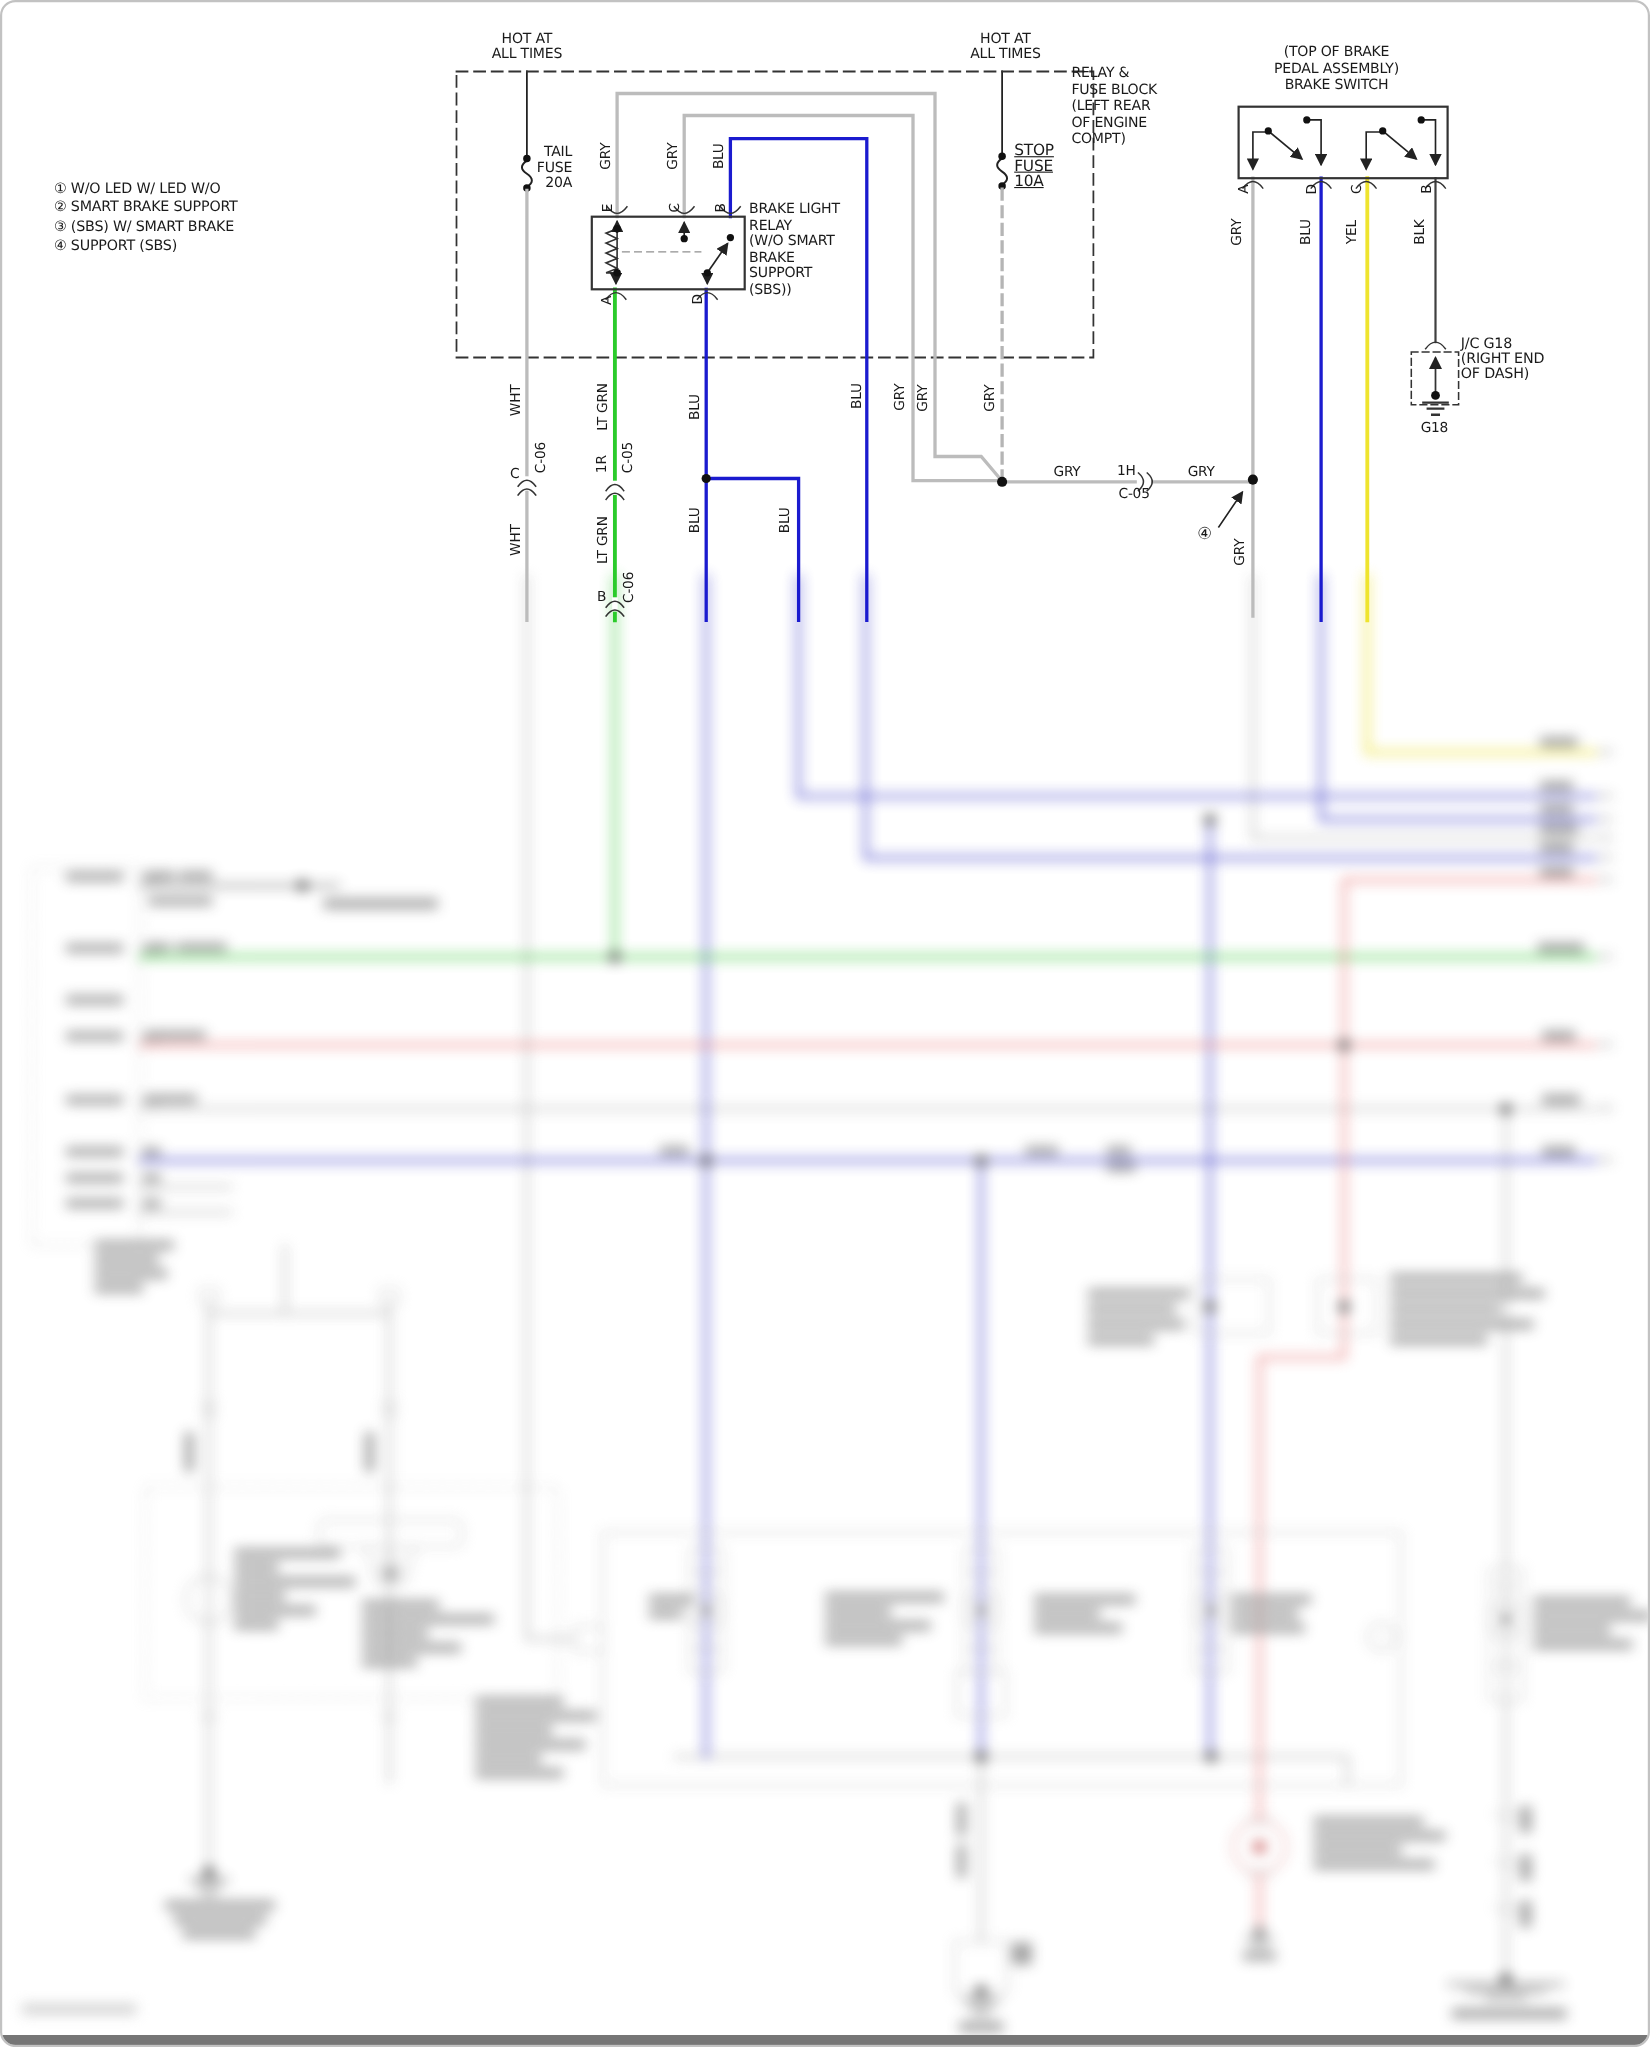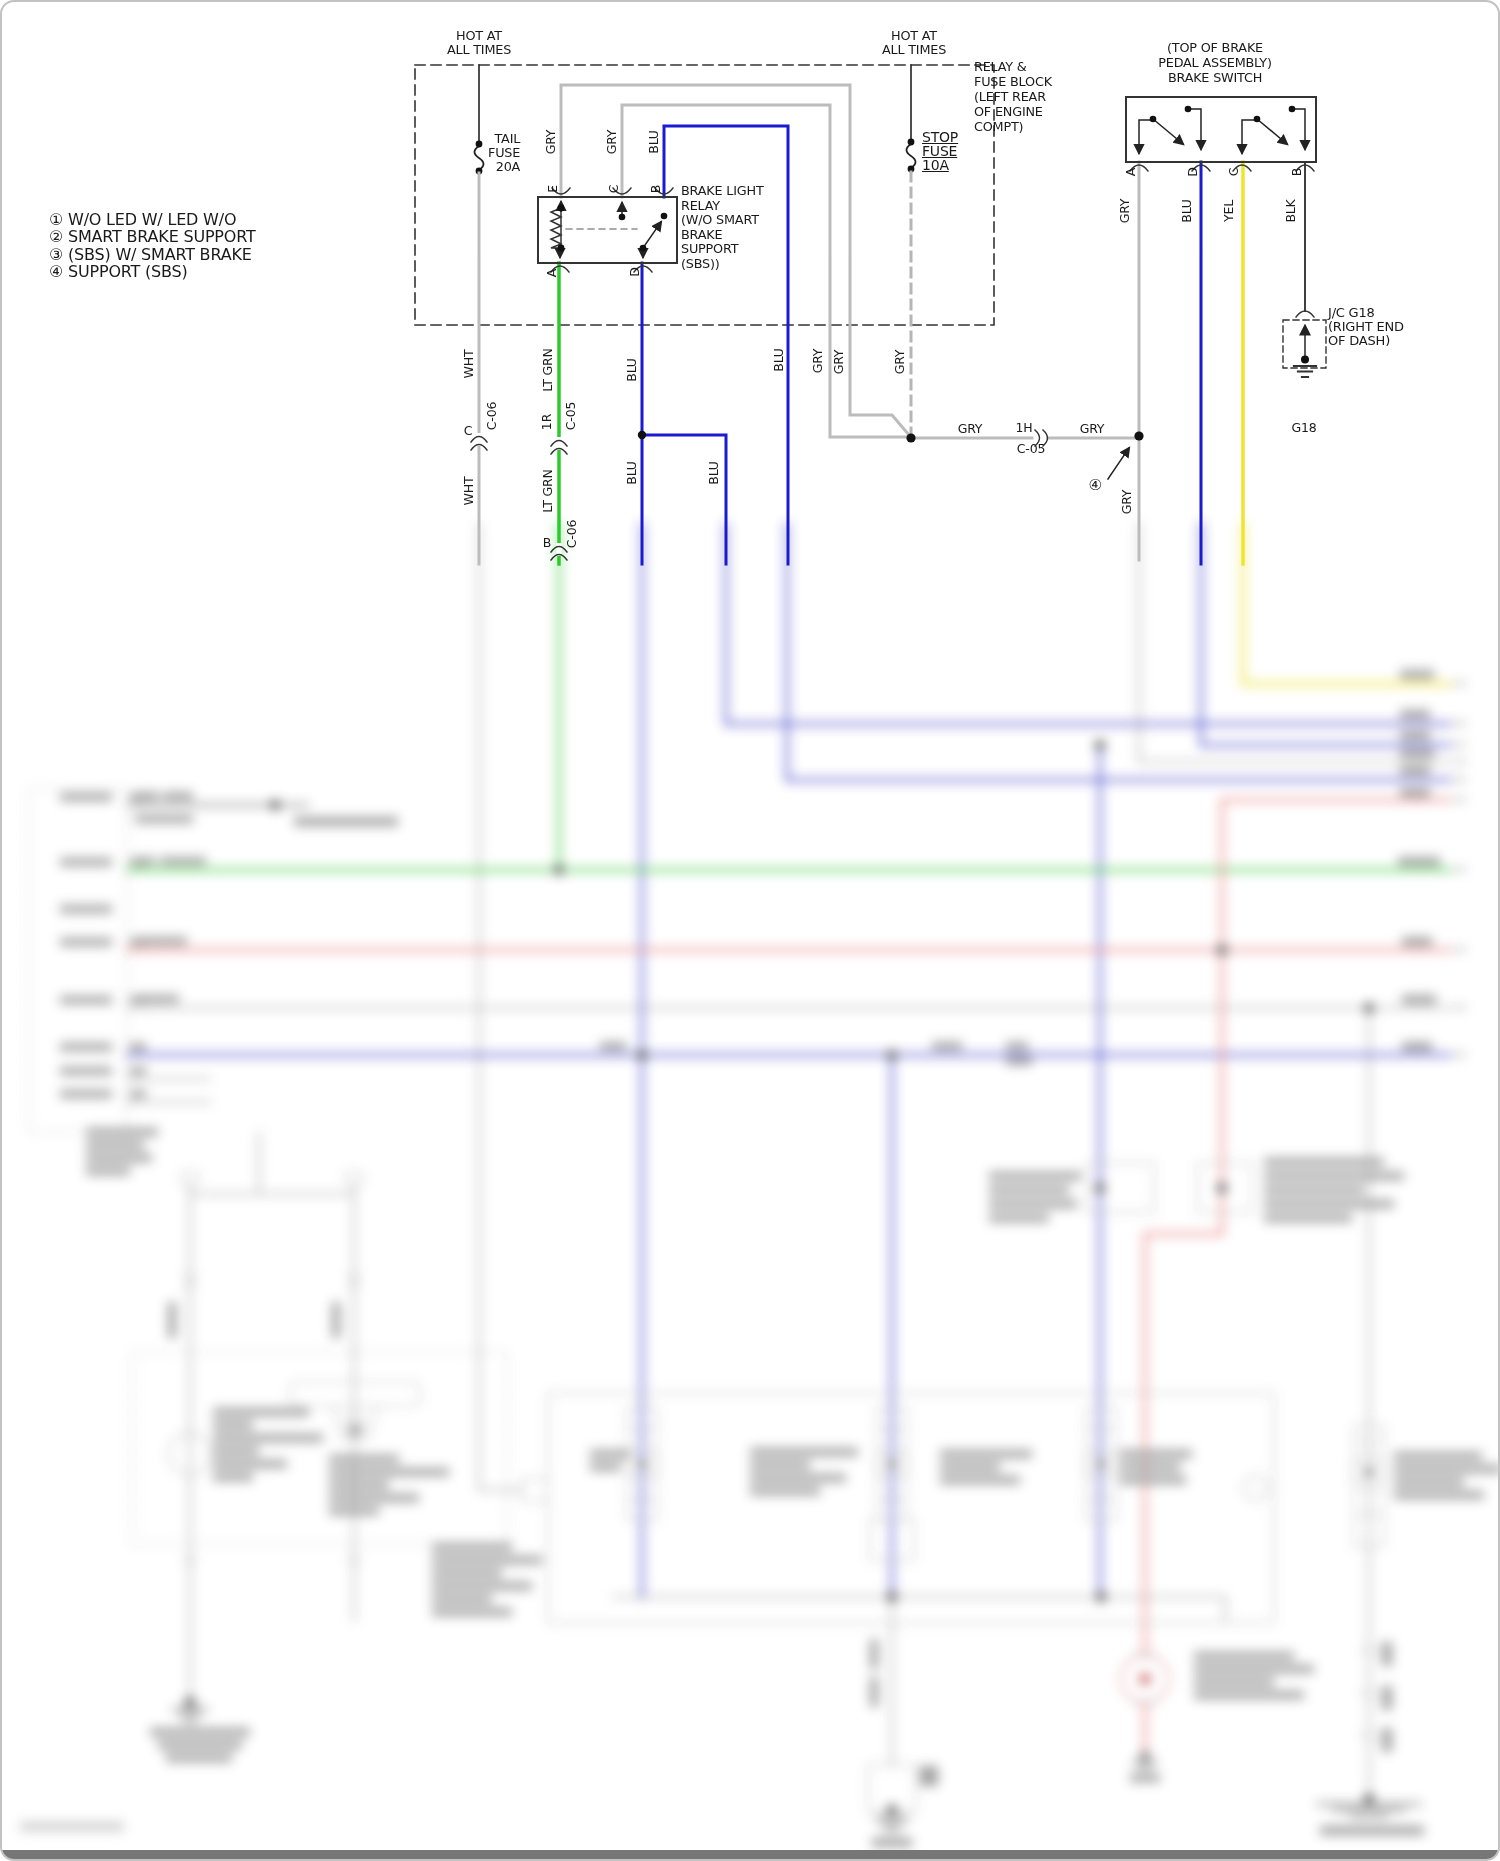--- a/index.html
+++ b/index.html
@@ -348,21 +348,21 @@
 (W/O SMART
 BRAKE
 SUPPORT
 (SBS))</div>
       <div class="blk center" style="top: 38px; left: 1063px; line-height: 15px; font-size: 12.8px;">(TOP OF BRAKE
 PEDAL ASSEMBLY)
 BRAKE SWITCH</div>
       <div class="blk" style="top: 304px; left: 1326px; line-height: 14px; font-size: 13px;">J/C G18
 (RIGHT END
 OF DASH)</div>
-      <div class="blk" style="top: 161px; left: 47px; line-height: 17.3px; font-size: 16px; margin-top: 48px;">① W/O LED W/ LED W/O
+      <div class="blk" style="top: 161px; left: 47px; line-height: 17.3px; font-size: 13px;">① W/O LED W/ LED W/O
 ② SMART BRAKE SUPPORT
 ③ (SBS) W/ SMART BRAKE
 ④ SUPPORT (SBS)</div>
       <div class="lbl v" style="left: 548px; top: 140px;">GRY</div>
       <div class="lbl v" style="left: 609px; top: 140px;">GRY</div>
       <div class="lbl v" style="left: 651px; top: 140px;">BLU</div>
       <div class="lbl v" style="left: 466px; top: 362px;">WHT</div>
       <div class="lbl v" style="left: 545px; top: 368px;">LT GRN</div>
       <div class="lbl v" style="left: 629px; top: 368px;">BLU</div>
       <div class="lbl v" style="left: 466px; top: 489px;">WHT</div>
@@ -381,21 +381,21 @@
       <div class="lbl v" style="left: 489px; top: 414px;">C-06</div>
       <div class="lbl v" style="left: 568px; top: 414px;">C-05</div>
       <div class="lbl v" style="left: 544px; top: 420px;">1R</div>
       <div class="lbl v" style="left: 569px; top: 532px;">C-06</div>
       <div class="lbl h" style="left: 466px; top: 428px;">C</div>
       <div class="lbl h" style="left: 545px; top: 540px;">B</div>
       <div class="lbl h" style="left: 968px; top: 426px;">GRY</div>
       <div class="lbl h" style="left: 1022px; top: 425px;">1H</div>
       <div class="lbl h" style="left: 1029px; top: 446px;">C-05</div>
       <div class="lbl h" style="left: 1090px; top: 426px;">GRY</div>
-      <div class="lbl h" style="left: 1302px; top: 386px; margin-top: 39px;">G18</div>
+      <div class="lbl h" style="left: 1302px; top: 386px;">G18</div>
       <div class="lbl h" style="left: 1093px; top: 483px; font-size: 15px;">④</div>
       <div class="lbl v" style="left: 550px; top: 187px;">E</div>
       <div class="lbl v" style="left: 611px; top: 187px;">C</div>
       <div class="lbl v" style="left: 653px; top: 187px;">B</div>
       <div class="lbl v" style="left: 549px; top: 271px;">A</div>
       <div class="lbl v" style="left: 632px; top: 270px;">D</div>
       <div class="lbl v" style="left: 1128px; top: 170px;">A</div>
       <div class="lbl v" style="left: 1190px; top: 170px;">D</div>
       <div class="lbl v" style="left: 1231px; top: 170px;">C</div>
       <div class="lbl v" style="left: 1294px; top: 170px;">B</div>

